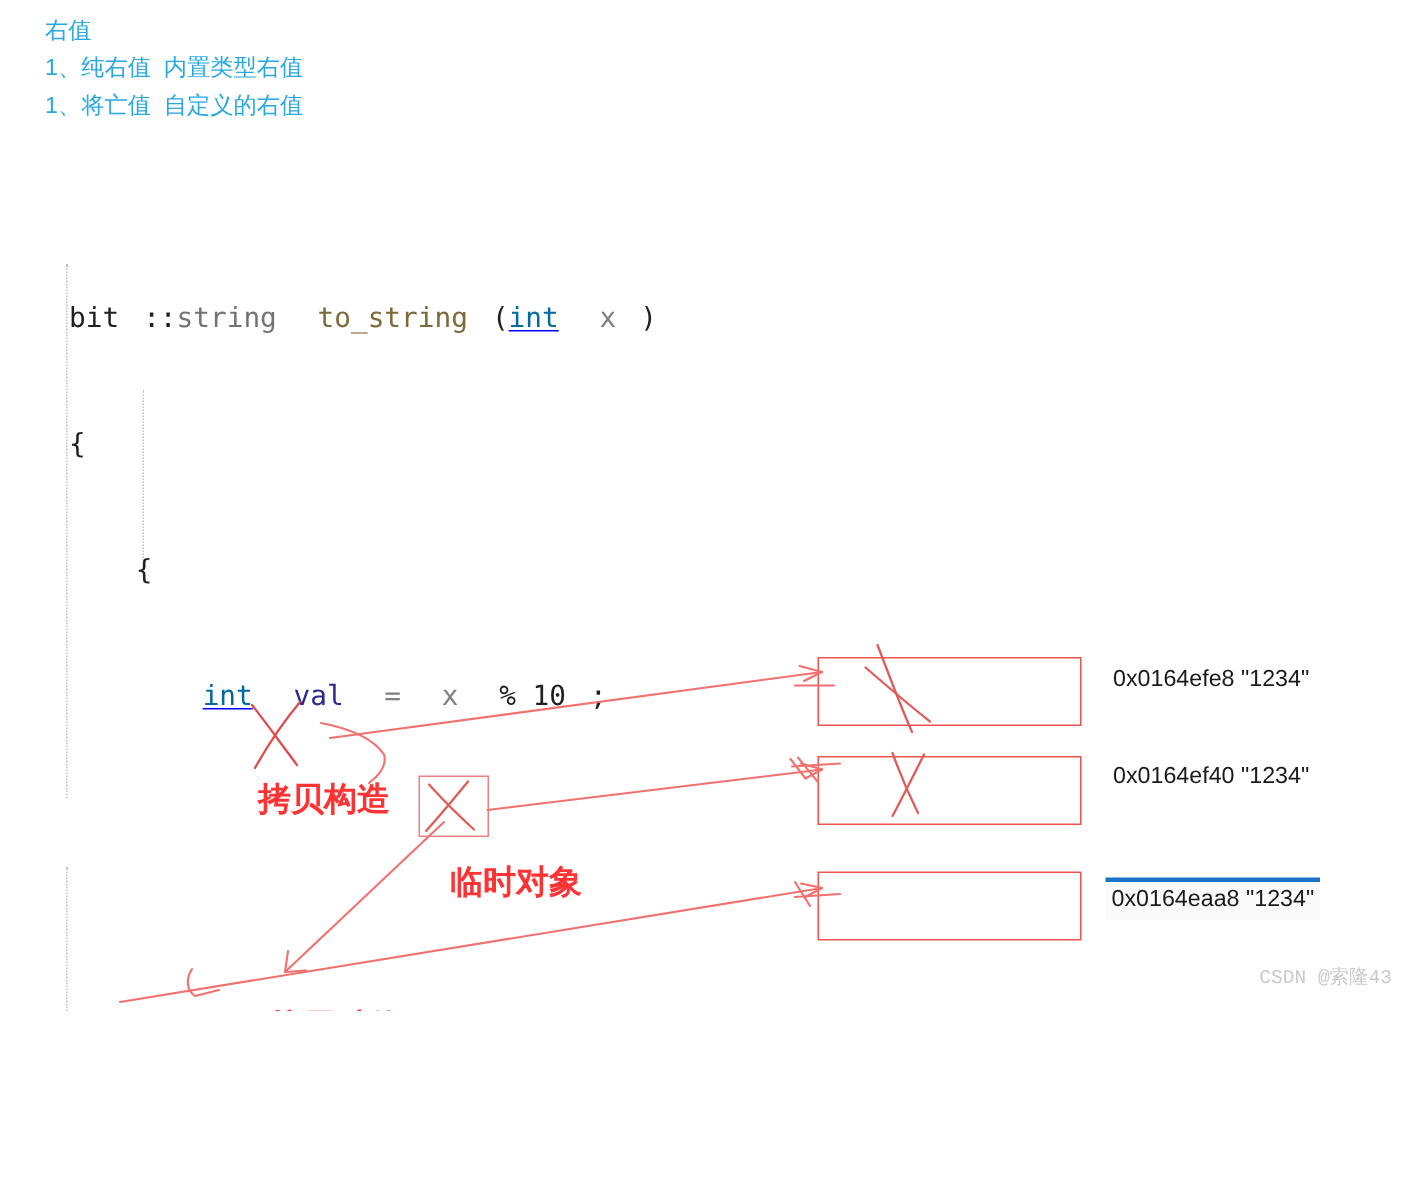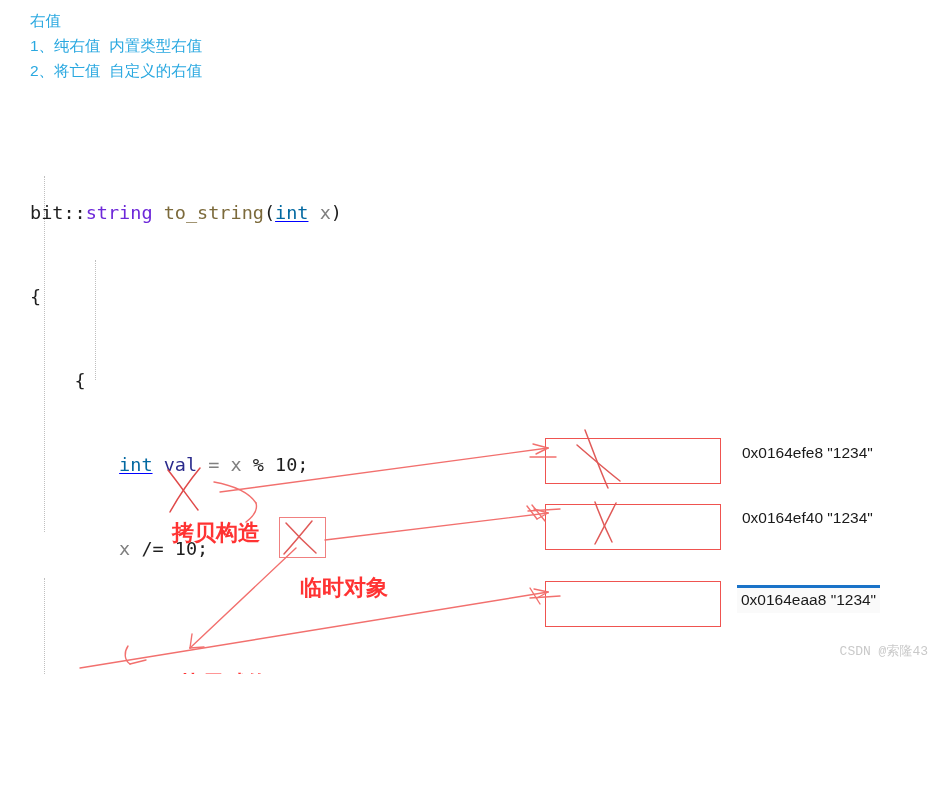--- a/index.html
+++ b/index.html
@@ -38,22 +38,22 @@
     top: 143px;
     font-family: "DejaVu Sans Mono", monospace;
     font-size: 18.5px;
     line-height: 28px;
     white-space: pre;
     color: #1f1f1f;
   }
   .code .ln { display: block; height: 28px; white-space: pre; }
 
   
-  .k-plain  { color: #1f1f1f; }
-  .k-type   { color: #6d28d9; }          
+  .k-plain  { color: #1f1f1f; margin-left: 16px; }
+  .k-type   { color: #737373; }          
   .k-kw     { color: #a020f0; }          
   .k-int    { color: #0369a1; text-decoration: underline; text-decoration-color:#0000ff; text-underline-offset: 2px;}
   .k-fn     { color: #7c6a3b; }          
   .k-var    { color: #2a2a8c; }          
   .k-dim    { color: #808080; }          
   .k-num    { color: #1f1f1f; }
 
   
   .guide {
     position: absolute;
@@ -116,33 +116,32 @@
   }
 </style>
 </head>
 <body>
 
 <div id="page">
 
   <div class="notes">
     <div class="note-line">右值</div>
     <div class="note-line">1、纯右值  内置类型右值</div>
-    <div class="note-line">2、将亡值  自定义的右值</div>
+    <div class="note-line">1、将亡值  自定义的右值</div>
   </div>
 
   <div class="guide" style="left:44px;  top:176px; height:356px;"></div>
   <div class="guide" style="left:95px;  top:260px; height:120px;"></div>
   <div class="guide" style="left:44px;  top:578px; height:180px;"></div>
 
   <div class="code">
     <span class="ln"><span class="k-plain">bit</span><span class="k-plain">::</span><span class="k-type">string</span><span class="k-plain"> </span><span class="k-fn">to_string</span><span class="k-plain">(</span><span class="k-int">int</span><span class="k-plain"> </span><span class="k-dim">x</span><span class="k-plain">)</span></span>
     <span class="ln"><span class="k-plain">{</span></span>
     <span class="ln"><span class="k-plain">    {</span></span>
     <span class="ln"><span class="k-plain">        </span><span class="k-int">int</span><span class="k-plain"> </span><span class="k-var">val</span><span class="k-plain"> </span><span class="k-dim">=</span><span class="k-plain"> </span><span class="k-dim">x</span><span class="k-plain"> % </span><span class="k-num">10</span><span class="k-plain">;</span></span>
-    <span class="ln"><span class="k-plain">        </span><span class="k-dim">x</span><span class="k-plain"> /= </span><span class="k-num">10</span><span class="k-plain">;</span></span>
     
     
     
     
     
     
     
     
     
     

